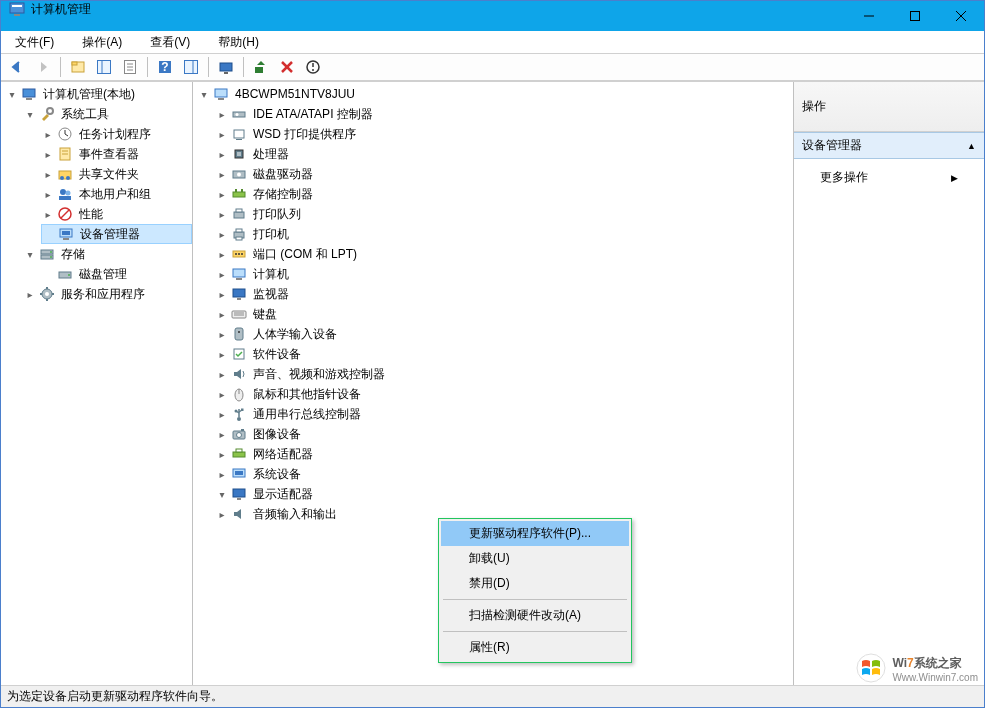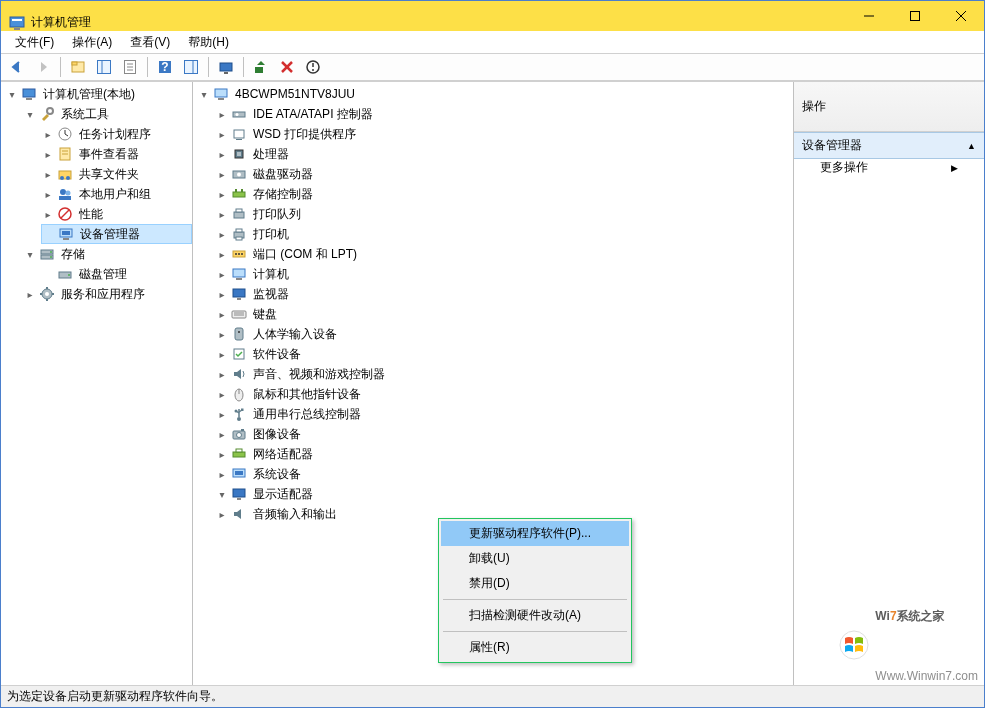--- a/index.html
+++ b/index.html
@@ -1,49 +1,49 @@
 <!DOCTYPE html>
 <html><head>
 <meta charset="utf-8">
 <style>
 * { box-sizing: border-box; margin: 0; padding: 0; font-family: "Microsoft YaHei", "Segoe UI", Tahoma, sans-serif; font-size: 12px; }
 body { background: #fff; width: 985px; height: 708px; position: relative; overflow: hidden; border: 1px solid #4b7fcc; }
-.titlebar { height: 30px; display: flex; align-items: flex-end; padding: 0 0 0 8px; background: #fde047; }
+.titlebar { height: 30px; display: flex; align-items: flex-start; padding: 0 0 0 8px; background: #0ea5e9; }
 .titlebar .appicon { width: 16px; height: 16px; margin-right: 6px; display:inline-flex; align-items:center; justify-content:center; }
 .titlebar .title { flex: 1; }
 .winbtns { display: flex; }
 .winbtn { width: 46px; height: 30px; display: flex; align-items: center; justify-content: center; }
-.menubar { height: 22px; display: flex; align-items: center; padding: 0 6px; gap: 2px; }
+.menubar { height: 22px; display: flex; align-items: center; padding: 0 6px; gap: 12px; }
 .menubar .mi { padding: 2px 8px; }
 .toolbar { height: 28px; border-top: 1px solid #d0d0d0; border-bottom: 1px solid #d0d0d0; display: flex; align-items: center; padding: 0 4px; gap: 2px; background:#fdfdfd;}
 .tbtn { width: 24px; height: 22px; display: flex; align-items: center; justify-content: center; border:1px solid transparent;}
 .tsep { width: 1px; height: 20px; background: #c0c0c0; margin: 0 3px; }
 .client { display: flex; height: calc(708px - 30px - 22px - 28px - 22px - 2px); border-top:1px solid #d0d0d0;}
 .leftpane { width: 192px; border-right: 1px solid #c0c0c0; overflow: auto; padding: 2px 0; background:#fff;}
 .midpane { flex: 1; border-right: 1px solid #c0c0c0; overflow: auto; padding: 2px 0; background:#fff; position:relative;}
 .rightpane { width: 190px; background:#fff;}
 .rightpane .hdr { background: linear-gradient(#f7f7f7,#eee); border-bottom:1px solid #d0d0d0; padding:16px 8px; font-weight:normal;}
 .rightpane .sechdr { background: #e1eefb; border-top:1px solid #a8c8e4; border-bottom:1px solid #a8c8e4; padding:4px 8px; display:flex; justify-content:space-between; align-items:center;}
-.rightpane .link { padding:0 26px; display:flex; align-items:center; justify-content:space-between;}
+.rightpane .link { padding:10px 26px; display:flex; align-items:center; justify-content:space-between;}
 .tree ul { list-style: none; padding-left: 18px; }
 .tree > ul { padding-left: 4px; }
 .node { display: flex; align-items: center; height: 20px; white-space: nowrap; padding-right:6px;}
 .twisty { width: 14px; height: 14px; display:inline-flex; align-items:center; justify-content:center; color:#666; font-size:10px;}
 .ico { width: 16px; height: 16px; margin: 0 4px 0 2px; display:inline-flex; align-items:center; justify-content:center;}
 .node.sel { background: #cce8ff; border: 1px solid #99d1ff; height:20px;}
 .node .lbl { padding: 0 2px; }
 .statusbar { height: 22px; border-top:1px solid #d0d0d0; display:flex; align-items:center; padding:0 6px; background:#f0f0f0;}
 .ctxmenu { position:absolute; left:437px; top:517px; width:194px; background:#f0f0f0; border:1px solid #22c55e; box-shadow: 2px 2px 4px rgba(0,0,0,.25); padding:2px;}
 .ctxmenu .citem { padding:4px 10px 4px 28px; }
 .ctxmenu .citem.hl { background:#91c9f7; }
 .ctxmenu .csep { height:1px; background:#c0c0c0; margin:3px 2px;}
 .watermark { position:absolute; right:6px; bottom:24px; display:flex; align-items:center; gap:6px; font-size:12px; color:#555; opacity:.95;}
 .watermark .big { font-size:16px; font-weight:bold;}
 .watermark .seven { color:#e67e22; font-weight:bold;}
-.watermark .url { font-size:12px; color:#888;margin-top:44px;}
+.watermark .url { font-size:10px; color:#888;}
 svg { display:block;}
 </style>
 </head>
 <body>
 
 <div class="titlebar">
   <span class="appicon">
     <svg width="16" height="16">
         <rect x="1" y="2" width="14" height="10" fill="#4a90d9" stroke="#2c5aa0"></rect>
         <rect x="3" y="4" width="10" height="2" fill="#fff"></rect>

